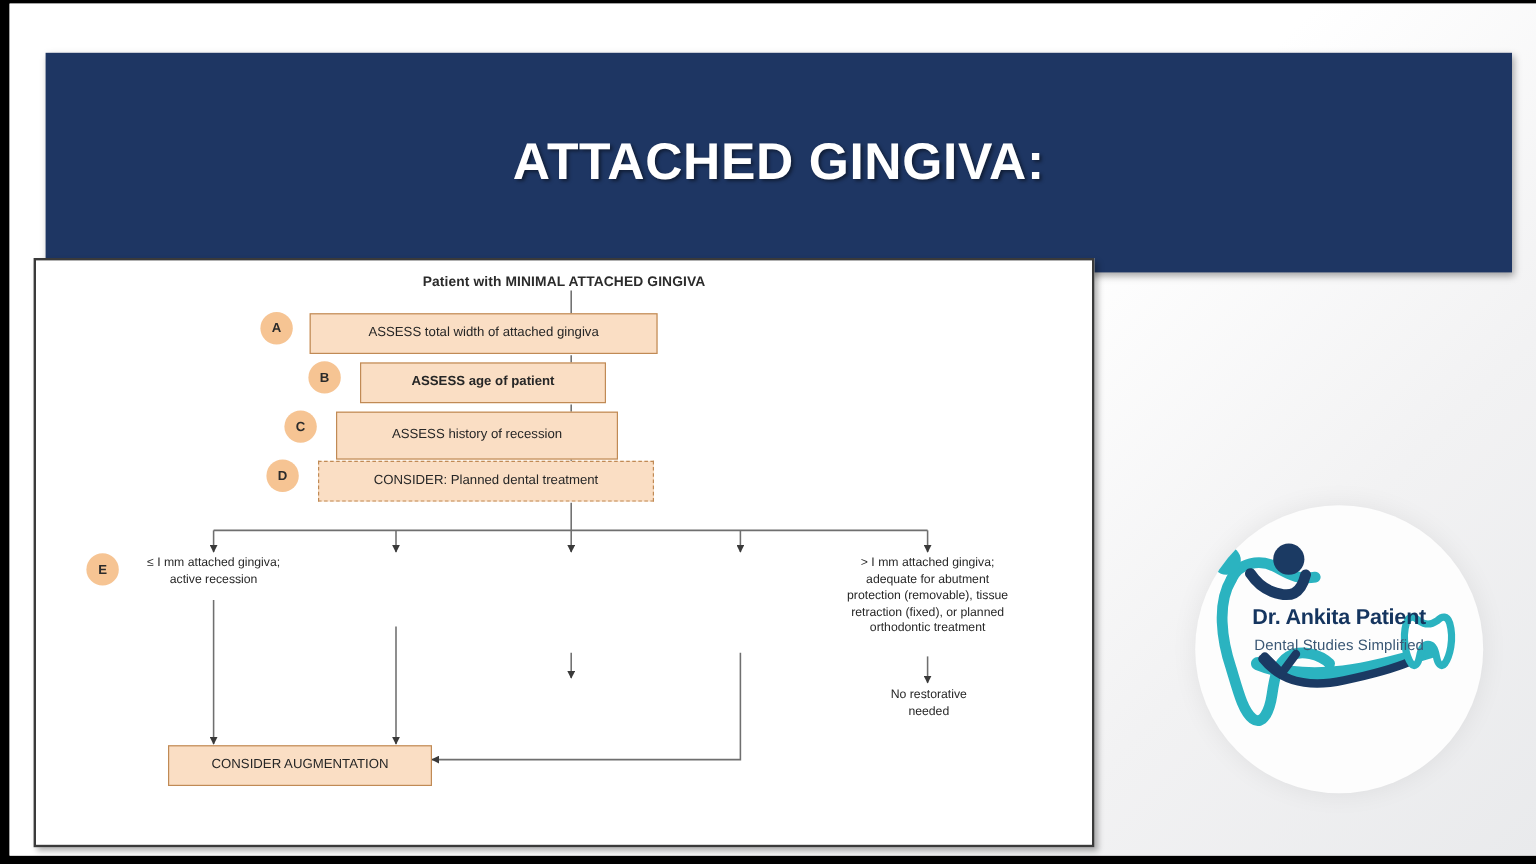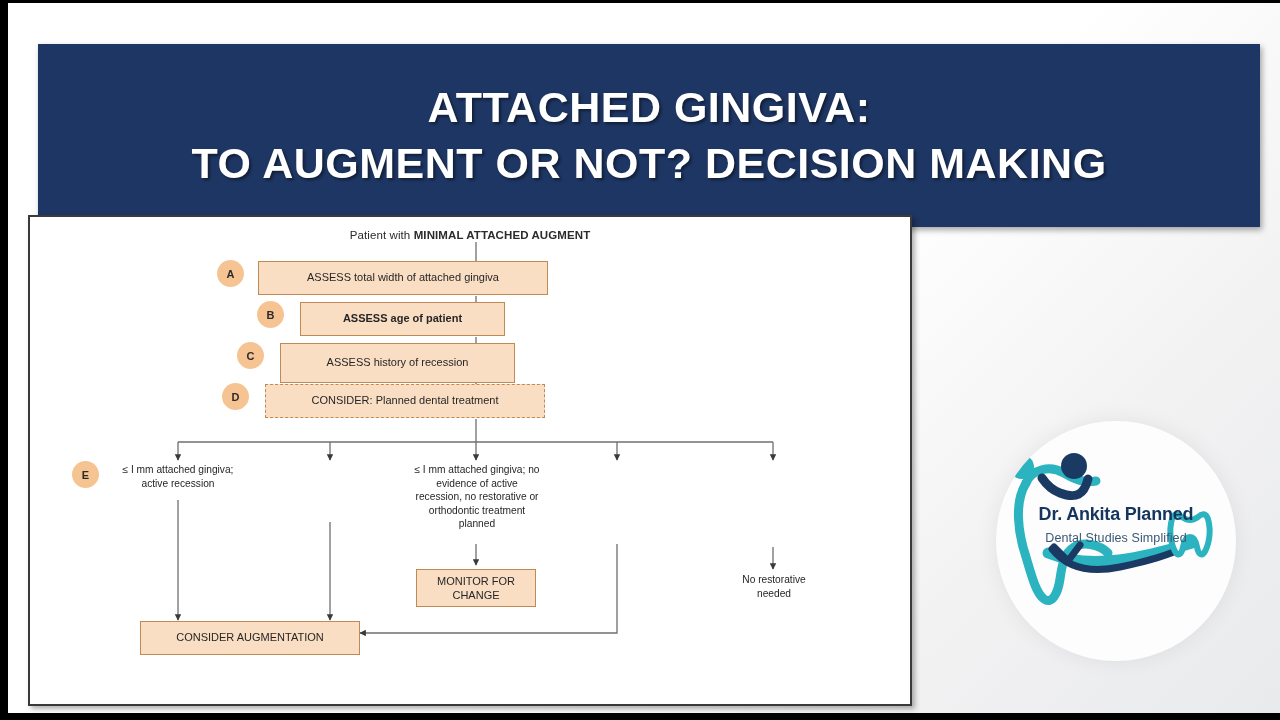--- a/index.html
+++ b/index.html
@@ -45,21 +45,21 @@
     border:2px solid #3a3a3a;
     box-shadow:3px 3px 5px rgba(0,0,0,.30);
   }
   .figure-inner{position:absolute;inset:0;}
 
   
   .fc-title{
     position:absolute;left:0;right:0;top:12px;text-align:center;
     font-size:11.5px;color:#2b2b2b;font-weight:600;letter-spacing:.1px;
   }
-  .fc-title .plain{font-weight:400;margin-top:40px;}
+  .fc-title .plain{font-weight:700;margin-top:40px;}
 
   .node{
     position:absolute;
     background:#fadec4;
     border:1.4px solid #c08a55;
     color:#262626;
     font-size:11px;
     display:flex;align-items:center;justify-content:center;
     text-align:center;
     box-sizing:border-box;
@@ -111,21 +111,20 @@
 <body>
 
 <div class="edge-top"></div>
 <div class="edge-left"></div>
 <div class="edge-bottom"></div>
 
 <div class="slide">
 
   <div class="banner">
     <div class="line">ATTACHED GINGIVA:</div>
-    <div class="line">TO AUGMENT OR NOT? DECISION MAKING</div>
   </div>
 
   <div class="figure-panel">
     <div class="figure-inner">
 
       <svg class="connectors" viewBox="0 0 880 487">
         <defs>
           <marker id="arrow" viewBox="0 0 10 10" refX="9" refY="5" markerWidth="5" markerHeight="5" orient="auto-start-reverse">
             <path d="M 0 0 L 10 5 L 0 10 z" fill="#3a3a3a"></path>
           </marker>
@@ -156,44 +155,40 @@
 
           <line x1="446" y1="327" x2="446" y2="348" marker-end="url(#arrow)"></line>
 
           <path d="M 587 327 L 587 416 L 330 416" marker-end="url(#arrow)"></path>
 
           <line x1="743" y1="330" x2="743" y2="352" marker-end="url(#arrow)"></line>
         </g>
       </svg>
 
       <div class="fc-title">
-        <span class="plain">Patient with </span><span>MINIMAL ATTACHED AUGMENT</span>
+        <span class="plain">Patient with </span><span>MINIMAL ATTACHED GINGIVA</span>
       </div>
 
       <div class="badge" style="left:187px;top:43px;">A</div>
       <div class="node" style="left:228px;top:44px;width:290px;height:25px;">ASSESS total width of attached gingiva</div>
 
       <div class="badge" style="left:227px;top:84px;">B</div>
       <div class="node" style="left:270px;top:85px;width:205px;height:18px;font-weight:bold;">ASSESS age of patient</div>
 
       <div class="badge" style="left:207px;top:125px;">C</div>
       <div class="node" style="left:250px;top:126px;width:235px;height:40px;">ASSESS history of recession</div>
 
       <div class="badge" style="left:192px;top:166px;">D</div>
       <div class="node dashed" style="left:235px;top:167px;width:280px;height:25px;">CONSIDER: Planned dental treatment</div>
 
       <div class="badge" style="left:42px;top:244px;">E</div>
 
       <div class="branch-text" style="left:80px;top:246px;width:136px;">≤ I mm attached gingiva; active recession</div>
-      <div class="branch-text" style="left:383px;top:246px;width:128px;">≤ I mm attached gingiva; no evidence of active recession, no restorative or orthodontic treatment planned</div>
-
-      <div class="node two-line" style="left:386px;top:352px;width:120px;height:38px;flex-direction:column;">
-        <span>MONITOR FOR</span>
-        <span>CHANGE</span>
-      </div>
+      <div class="branch-text" style="left:670px;top:246px;width:146px;">&gt; I mm attached gingiva; adequate for abutment protection (removable), tissue retraction (fixed), or planned orthodontic treatment</div>
+
 
       <div class="plain-text" style="left:678px;top:356px;width:132px;">
         <div>No restorative</div>
         <div>needed</div>
       </div>
 
       <div class="node" style="left:110px;top:404px;width:220px;height:25px;">CONSIDER AUGMENTATION</div>
 
     </div>
   </div>
@@ -215,17 +210,17 @@
 
       <path d="M56 128 C72 148 96 152 124 146 C148 141 166 136 180 130" fill="none" stroke="#1b3a63" stroke-width="7" stroke-linecap="round"></path>
       <path d="M58 126 L72 140 L84 124" fill="none" stroke="#1b3a63" stroke-width="7" stroke-linecap="round" stroke-linejoin="round"></path>
 
       <path d="M186 96 C182 92 178 92 176 98 C172 112 176 126 180 132
                C183 136 186 132 187 126 C188 120 190 116 194 116
                C198 116 200 120 201 126 C202 132 205 136 208 132
                C212 126 216 112 212 98 C210 92 206 92 202 96
                C196 100 192 100 186 96 Z" fill="#ffffff" stroke="#2bb3c0" stroke-width="6"></path>
     </svg>
-    <div class="logo-title">Dr. Ankita Planned</div>
+    <div class="logo-title">Dr. Ankita Patient</div>
     <div class="logo-sub">Dental Studies Simplified</div>
   </div>
 
 </div>
 
 </body></html>

